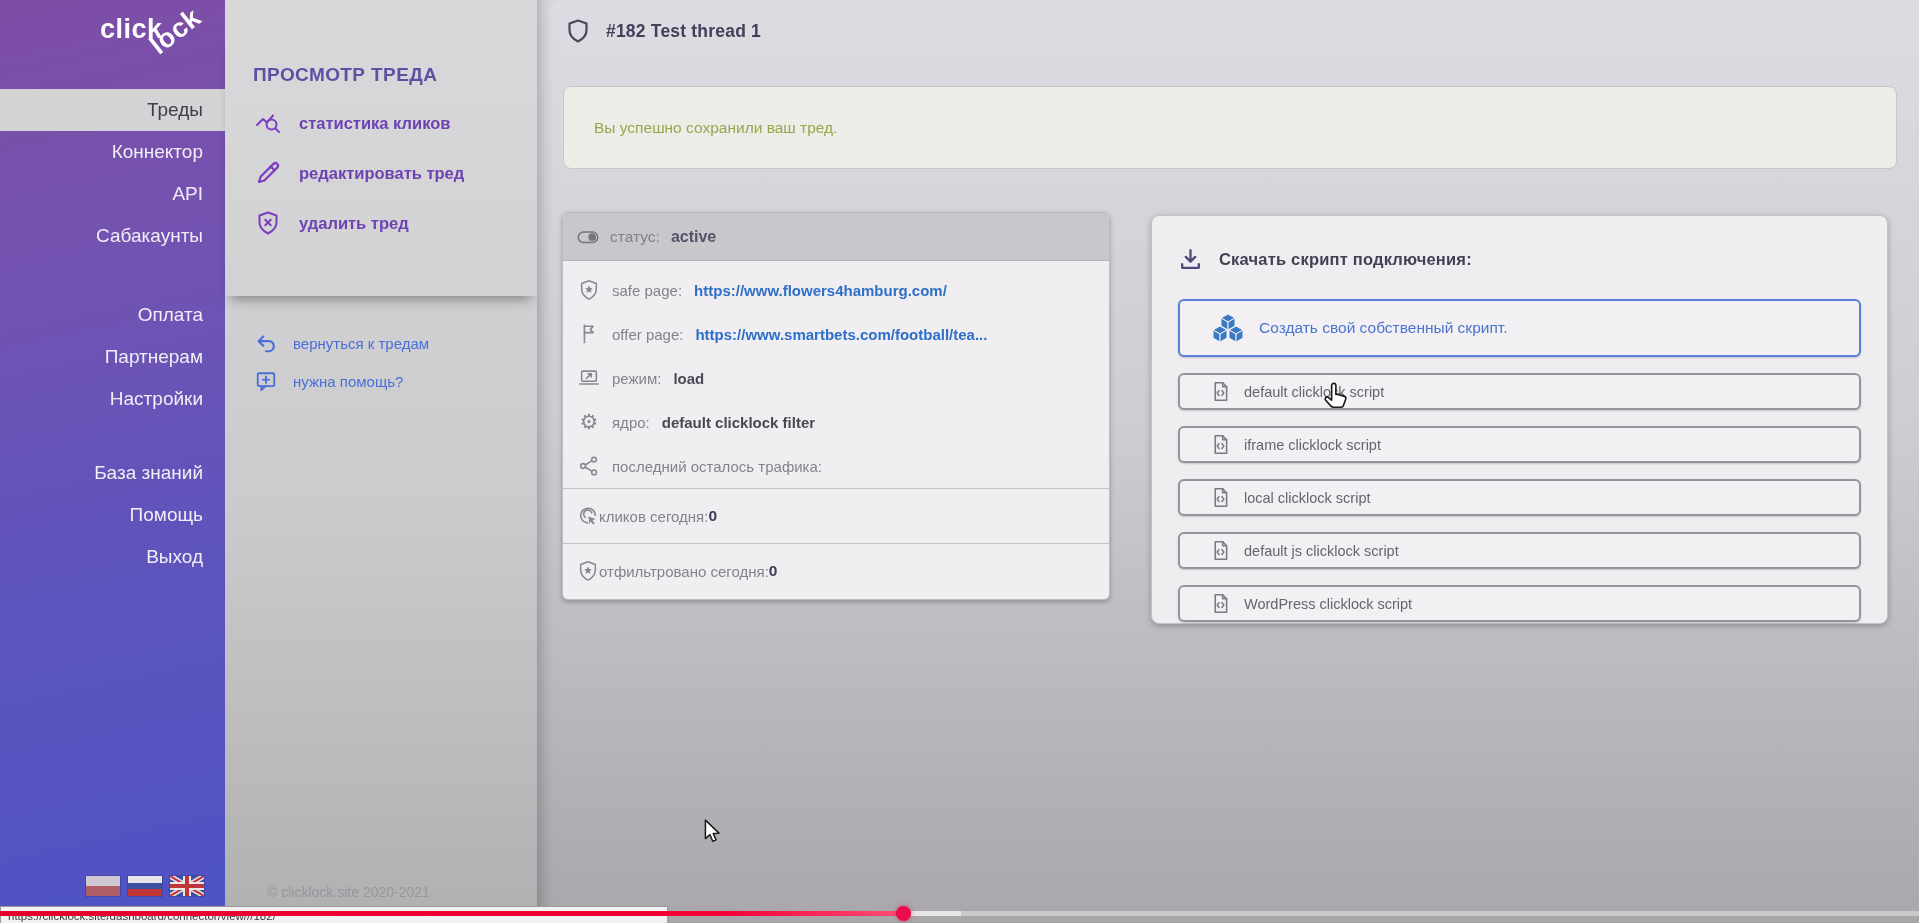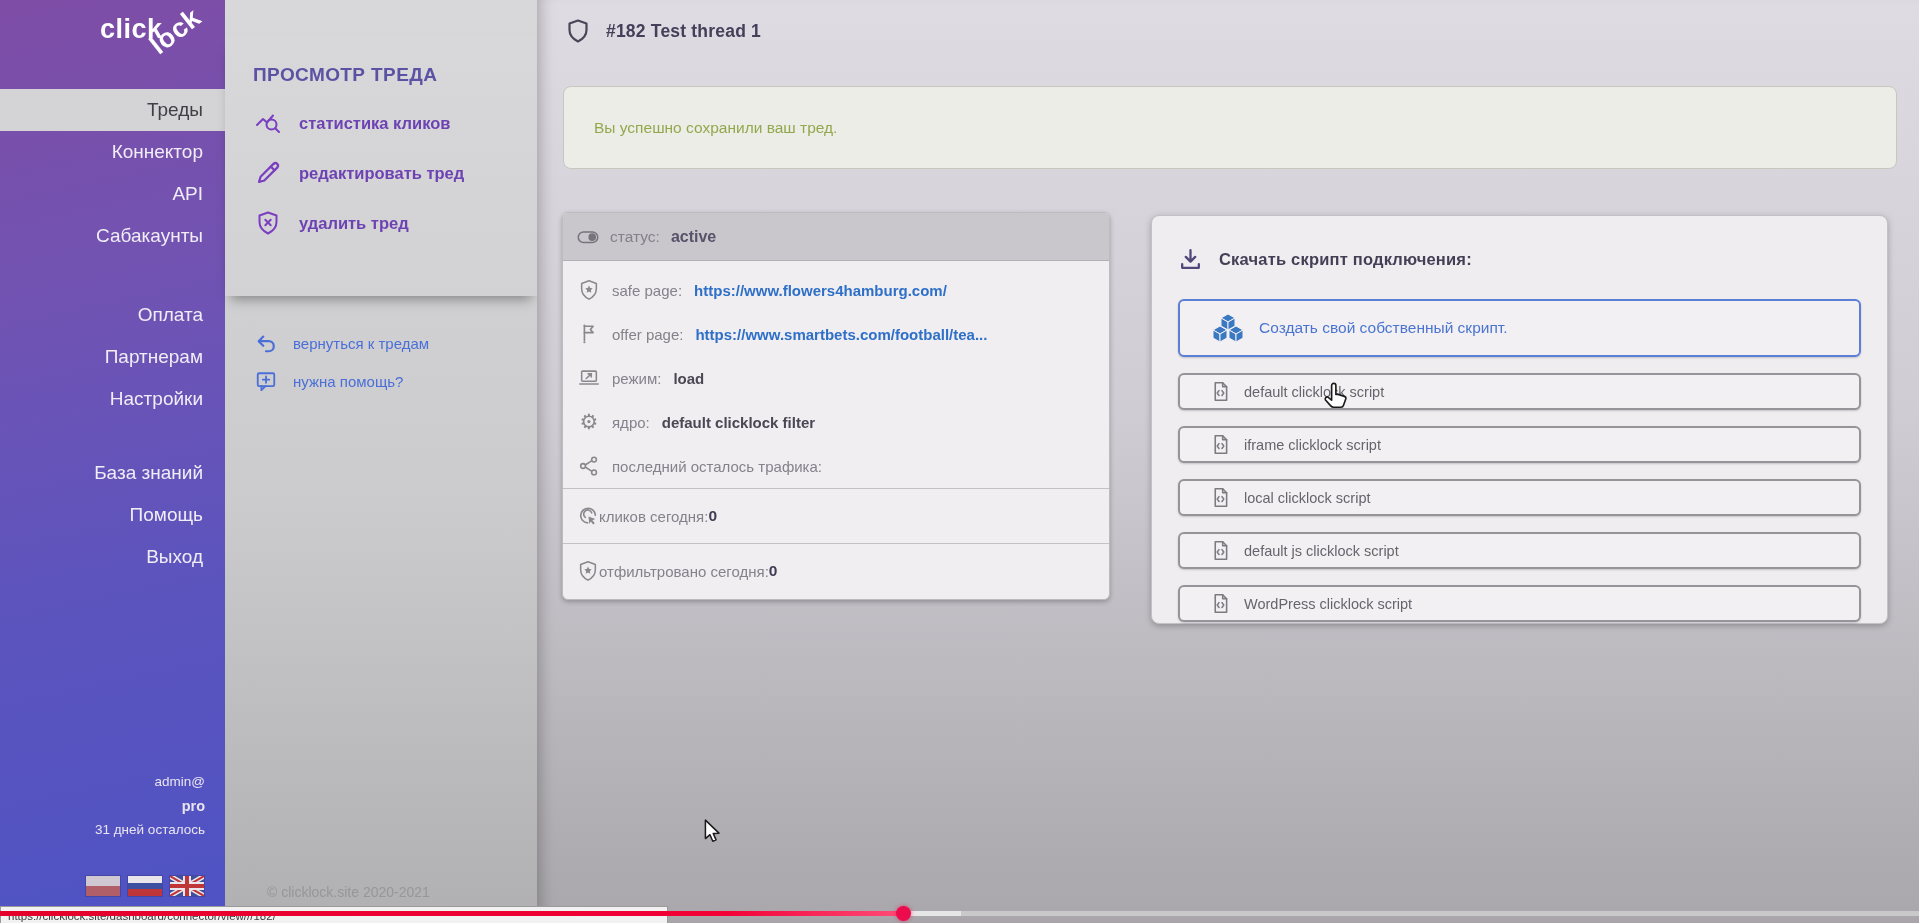--- a/index.html
+++ b/index.html
@@ -163,25 +163,20 @@
       <div class="nav-item">Коннектор</div>
       <div class="nav-item">API</div>
       <div class="nav-item">Сабакаунты</div>
       <div class="nav-item gap1">Оплата</div>
       <div class="nav-item">Партнерам</div>
       <div class="nav-item">Настройки</div>
       <div class="nav-item gap2">База знаний</div>
       <div class="nav-item">Помощь</div>
       <div class="nav-item">Выход</div>
     </nav>
-    <div class="user-block">
-      <div>admin@</div>
-      <div class="plan">pro</div>
-      <div>31 дней осталось</div>
-    </div>
     <div class="flags">
       <span class="flag flag-pl"></span>
       <span class="flag flag-ru"></span>
       <svg class="flag" viewBox="0 0 34 20">
         <rect width="34" height="20" fill="#3f4f9e"></rect>
         <path d="M0 0 L34 20 M34 0 L0 20" stroke="#e8e6ea" stroke-width="5"></path>
         <path d="M0 0 L34 20 M34 0 L0 20" stroke="#c03538" stroke-width="2"></path>
         <path d="M17 0 V20 M0 10 H34" stroke="#e8e6ea" stroke-width="8"></path>
         <path d="M17 0 V20 M0 10 H34" stroke="#c03538" stroke-width="4"></path>
       </svg>

